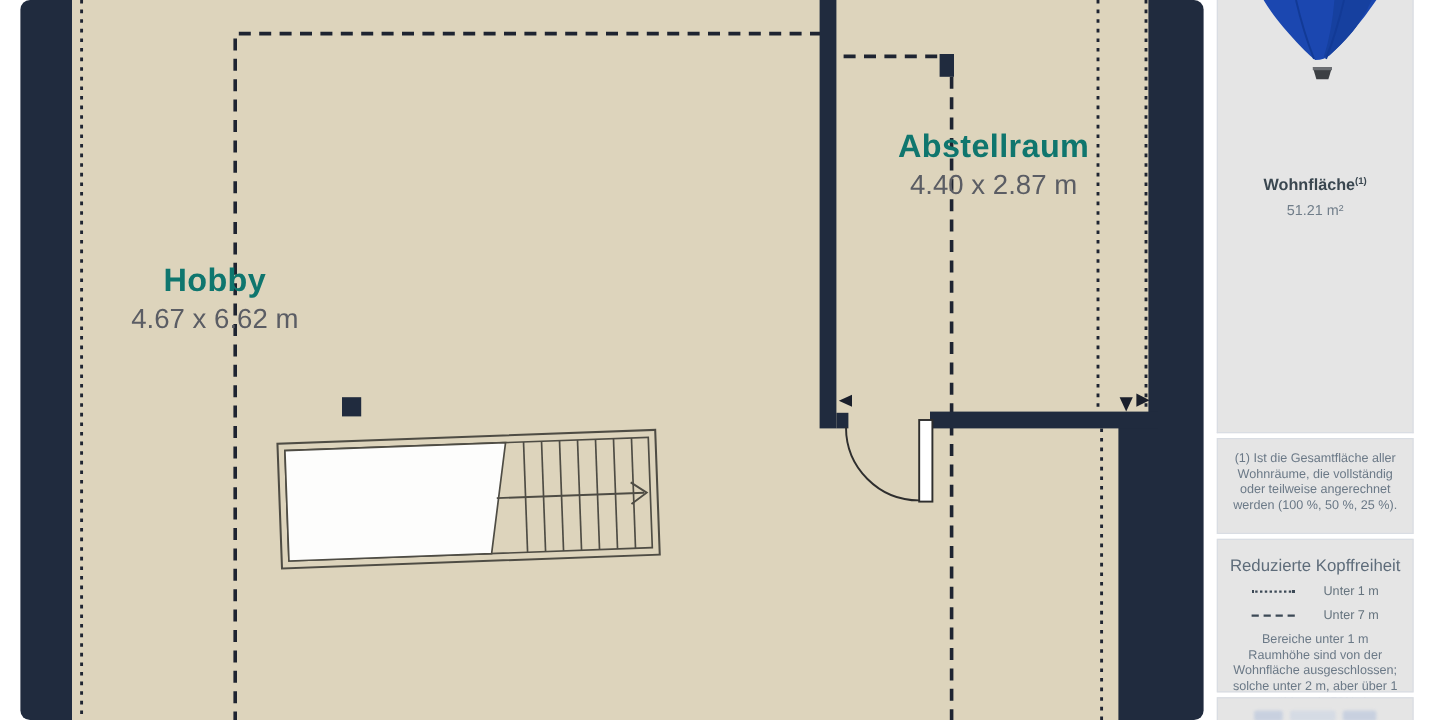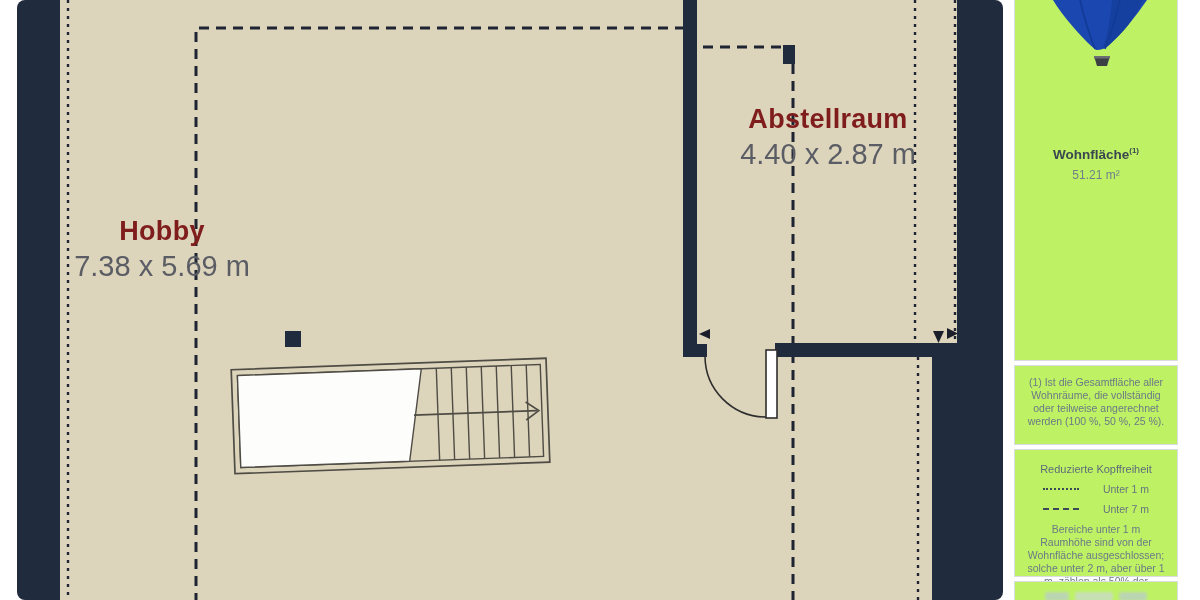--- a/index.html
+++ b/index.html
@@ -1,34 +1,34 @@
 <!DOCTYPE html>
 <html><head>
 <meta charset="utf-8">
 <title>Floor plan</title>
 <style>
   html,body{margin:0;padding:0;background:#ffffff;font-family:"Liberation Sans",sans-serif;}
   #stage{position:relative;width:1200px;height:600px;overflow:hidden;background:#ffffff;}
   #plan-svg{position:absolute;left:0;top:0;}
   .room-label{position:absolute;transform:translate(-50%,-50%);text-align:center;white-space:nowrap;}
-  .room-name{font-weight:700;font-size:27px;color:#7f1d1d;letter-spacing:.3px;}
-  .room-dims{font-size:29px;color:#5b5d64;margin-top:3px;}
+  .room-name{font-weight:700;font-size:27px;color:#0f766e;letter-spacing:.3px;}
+  .room-dims{font-size:23px;color:#5b5d64;margin-top:3px;}
   
   #sidebar{position:absolute;left:1010px;top:0;width:190px;height:600px;background:#ffffff;}
-  .card{position:absolute;left:4px;width:164px;background:#bef264;border:1px solid #d9dde3;box-sizing:border-box;}
+  .card{position:absolute;left:4px;width:164px;background:#e5e5e5;border:1px solid #d9dde3;box-sizing:border-box;}
   #card-area{top:0;height:361px;border-top:none;}
   #balloon-wrap{position:absolute;left:35px;top:0;width:100px;height:70px;}
   #area-block{position:absolute;top:146px;left:0;width:100%;text-align:center;}
   .area-label{font-size:13.5px;font-weight:700;color:#3a4750;}
   .area-label sup{font-size:8px;color:#3a4750;}
   .area-value{font-size:12px;color:#717e8a;margin-top:6px;}
   #card-footnote{top:365px;height:80px;}
   .small-note{font-size:10.5px;line-height:13px;color:#6b7987;text-align:center;padding:10px 10px;}
   #card-legend{top:449px;height:128px;}
-  .legend-title{font-size:11px;color:#5e6c7a;text-align:center;margin-top:13px;}
+  .legend-title{font-size:14px;color:#5e6c7a;text-align:center;margin-top:13px;}
   .legend-row{display:flex;justify-content:center;align-items:center;gap:24px;margin-top:8px;}
   .legend-sample{display:inline-block;width:36px;height:0;}
   .sample-dotted{border-top:2px dotted #3c4956;}
   .sample-dashed{border-top:2px dashed #3c4956;}
   .legend-label{font-size:10.5px;color:#66747f;}
   #card-legend .small-note{padding-top:8px;}
   #card-footer{top:581px;height:40px;}
   .blur-row{display:flex;justify-content:center;align-items:center;gap:6px;margin-top:10px;filter:blur(1.5px);opacity:.65;}
   .blur-blob{display:inline-block;height:9px;border-radius:2px;background:#b9c6dd;}
   .blur-blob.b2{background:#cdd6e4;}
@@ -78,23 +78,23 @@
         <line x1="483" y1="370" x2="483" y2="462"></line>
         <line x1="498" y1="370" x2="498" y2="462"></line>
         <line x1="513" y1="370" x2="513" y2="462"></line>
         <line x1="528" y1="370" x2="528" y2="462"></line>
       </g>
       <line x1="414" y1="416" x2="537" y2="416" stroke="#4e4c44" stroke-width="1.6"></line>
       <polyline points="526,407 539,416 526,425" fill="none" stroke="#4e4c44" stroke-width="1.6"></polyline>
     </g>
   </svg>
 
-  <div class="room-label" style="left:162px;top:249px;">
+  <div class="room-label" style="left:179px;top:249px;">
     <div class="room-name">Hobby</div>
-    <div class="room-dims">7.38 x 5.69 m</div>
+    <div class="room-dims">4.67 x 6.62 m</div>
   </div>
   <div class="room-label" style="left:828px;top:137px;">
     <div class="room-name">Abstellraum</div>
     <div class="room-dims">4.40 x 2.87 m</div>
   </div>
 
   <div id="sidebar">
 
     <div class="card" id="card-area">
       <div id="balloon-wrap">

